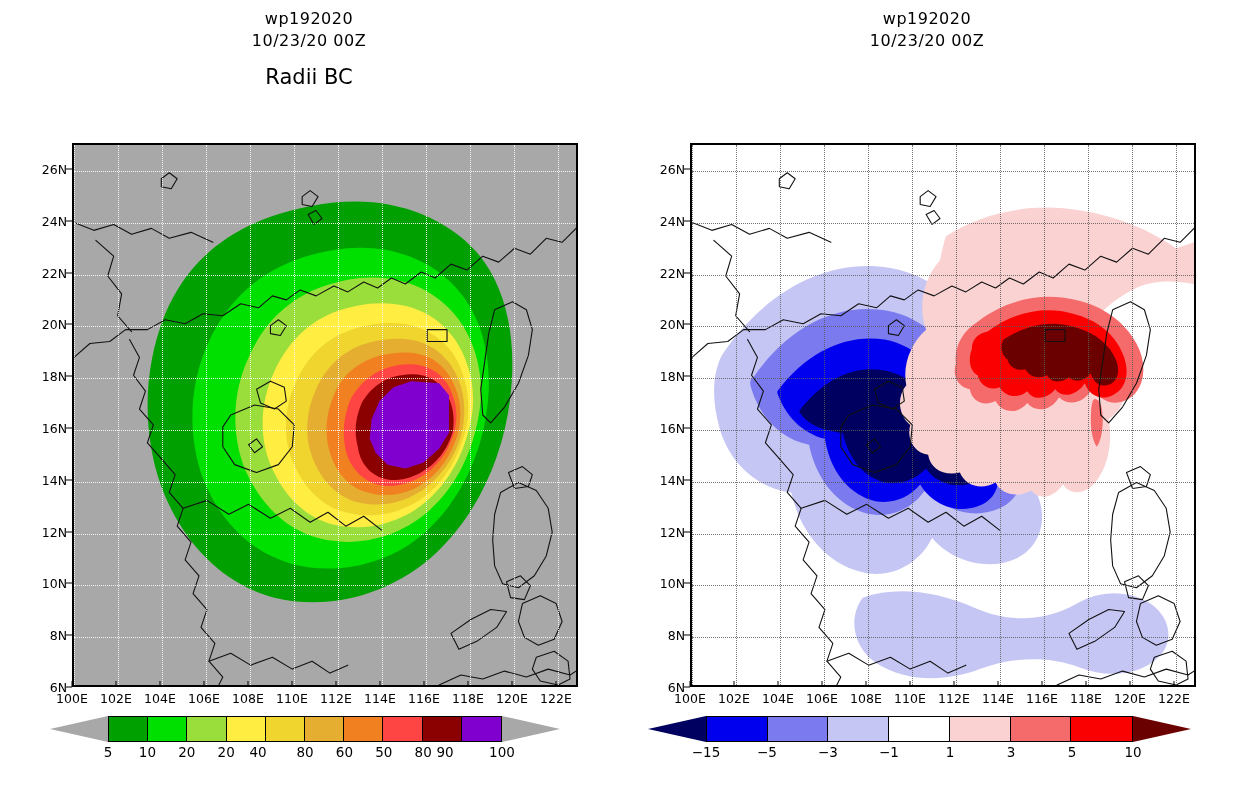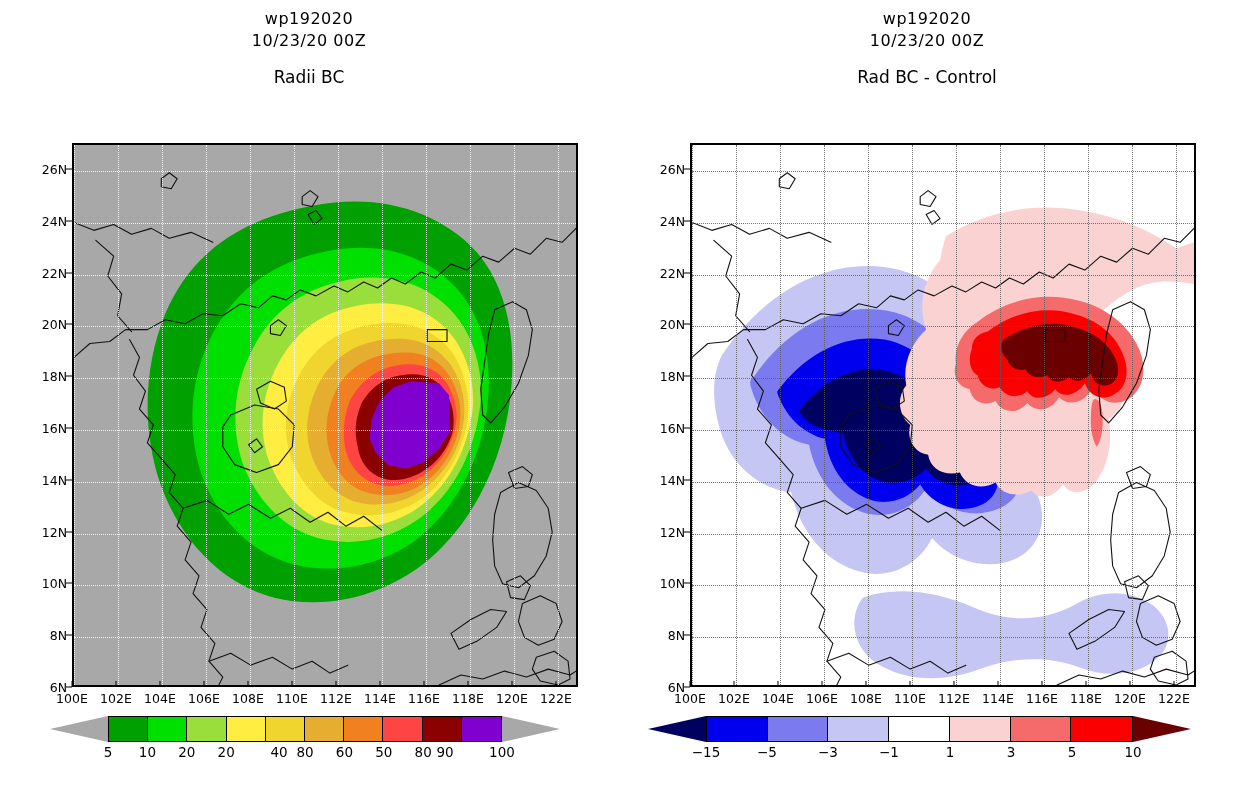--- a/index.html
+++ b/index.html
@@ -7,21 +7,21 @@
   body{width:1236px;height:800px;position:relative;
        font-family:"DejaVu Sans",sans-serif;color:#000;overflow:hidden;}
 
   .panel{position:absolute;top:0;height:800px;width:618px;}
   .panel.left{left:0;}
   .panel.right{left:618px;}
 
   .titles{position:absolute;left:0;width:618px;top:8px;text-align:center;}
   .t-line{font-size:16px;letter-spacing:.5px;line-height:22px;white-space:pre;}
   .t-main{font-size:16.5px;line-height:24px;white-space:pre;}
-  .t-sub{font-size:17px;line-height:22px;white-space:pre;}
+  .t-sub{font-size:21px;line-height:22px;white-space:pre;}
   .sp1{height:14px;}
 
   
   .map-wrap{position:absolute;}
   .map-frame{position:absolute;left:0;top:0;border:2px solid #000;
              box-sizing:border-box;overflow:hidden;}
   .map-bg{position:absolute;inset:0;}
   .map-bg.grey{background:#a8a8a8;}
   .map-bg.white{background:#ffffff;}
 
@@ -242,38 +242,37 @@
         <div class="cseg" style="background: rgb(255, 68, 68); width: 10%;"></div>
         <div class="cseg" style="background: rgb(139, 0, 0); width: 10%;"></div>
         <div class="cseg" style="background: rgb(128, 0, 208); width: 10%;"></div>
       </div>
     <div class="cap r" style="left:452px;border-left:58px solid #a8a8a8;"></div>
     <div id="cticks-left">
         <div class="ctick" style="left: 58px;">5</div>
         <div class="ctick" style="left: 97.4px;">10</div>
         <div class="ctick" style="left: 136.8px;">20</div>
         <div class="ctick" style="left: 176.2px;">20</div>
-        <div class="ctick" style="left: 229px;">40</div>
+        <div class="ctick" style="left: 208px;">40</div>
         <div class="ctick" style="left: 255px;">80</div>
         <div class="ctick" style="left: 294.4px;">60</div>
         <div class="ctick" style="left: 333.8px;">50</div>
         <div class="ctick" style="left: 373.2px;">80</div>
         <div class="ctick" style="left: 395px;">90</div>
         <div class="ctick" style="left: 452px;">100</div>
       </div>
   </div>
 </div>
 
 <div class="panel right">
 
   <div class="titles">
     <div class="t-line">wp192020</div>
     <div class="t-line">10/23/20 00Z</div>
     <div class="sp1"></div>
-    <div class="t-sub">Rad BC - Control</div>
   </div>
 
   <div class="map-wrap" style="left:72px;top:143px;width:506px;height:544px;">
     <div class="map-frame dark" style="width:506px;height:544px;">
       <div class="map-bg white"></div>
 
       <svg class="svgfull" viewBox="0 0 506 544" preserveAspectRatio="none">
 
         <path fill="#c6c6f5" d="M30,212 C70,152 126,120 182,122 C232,124 268,152 288,196
           C312,176 340,178 358,200 C376,224 372,256 352,278 C370,300 368,330 346,348

